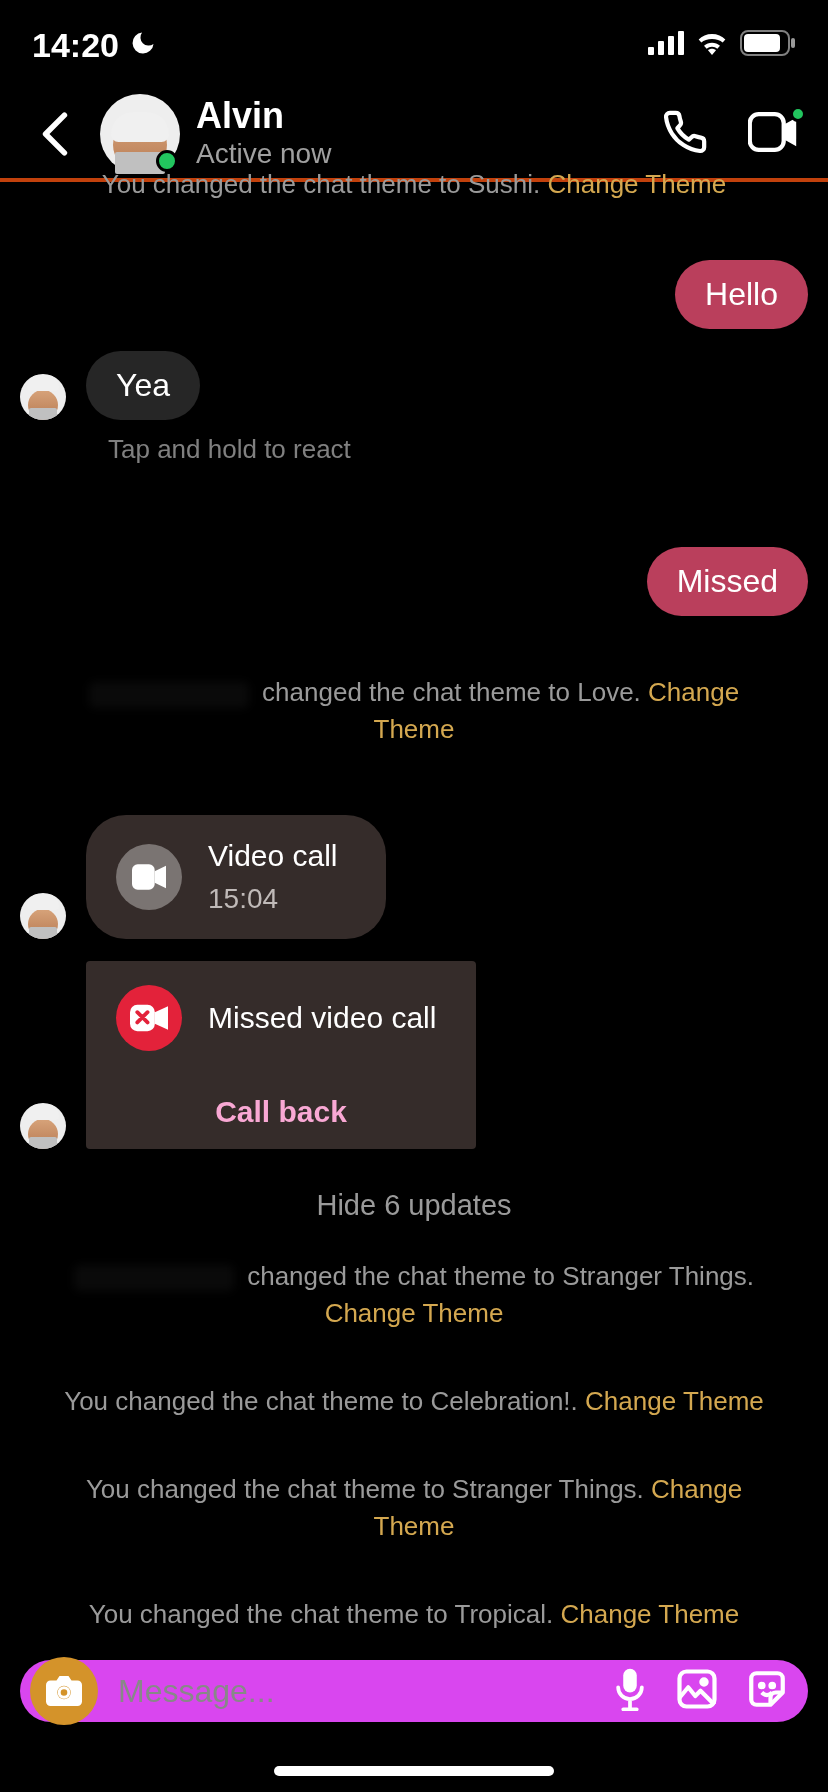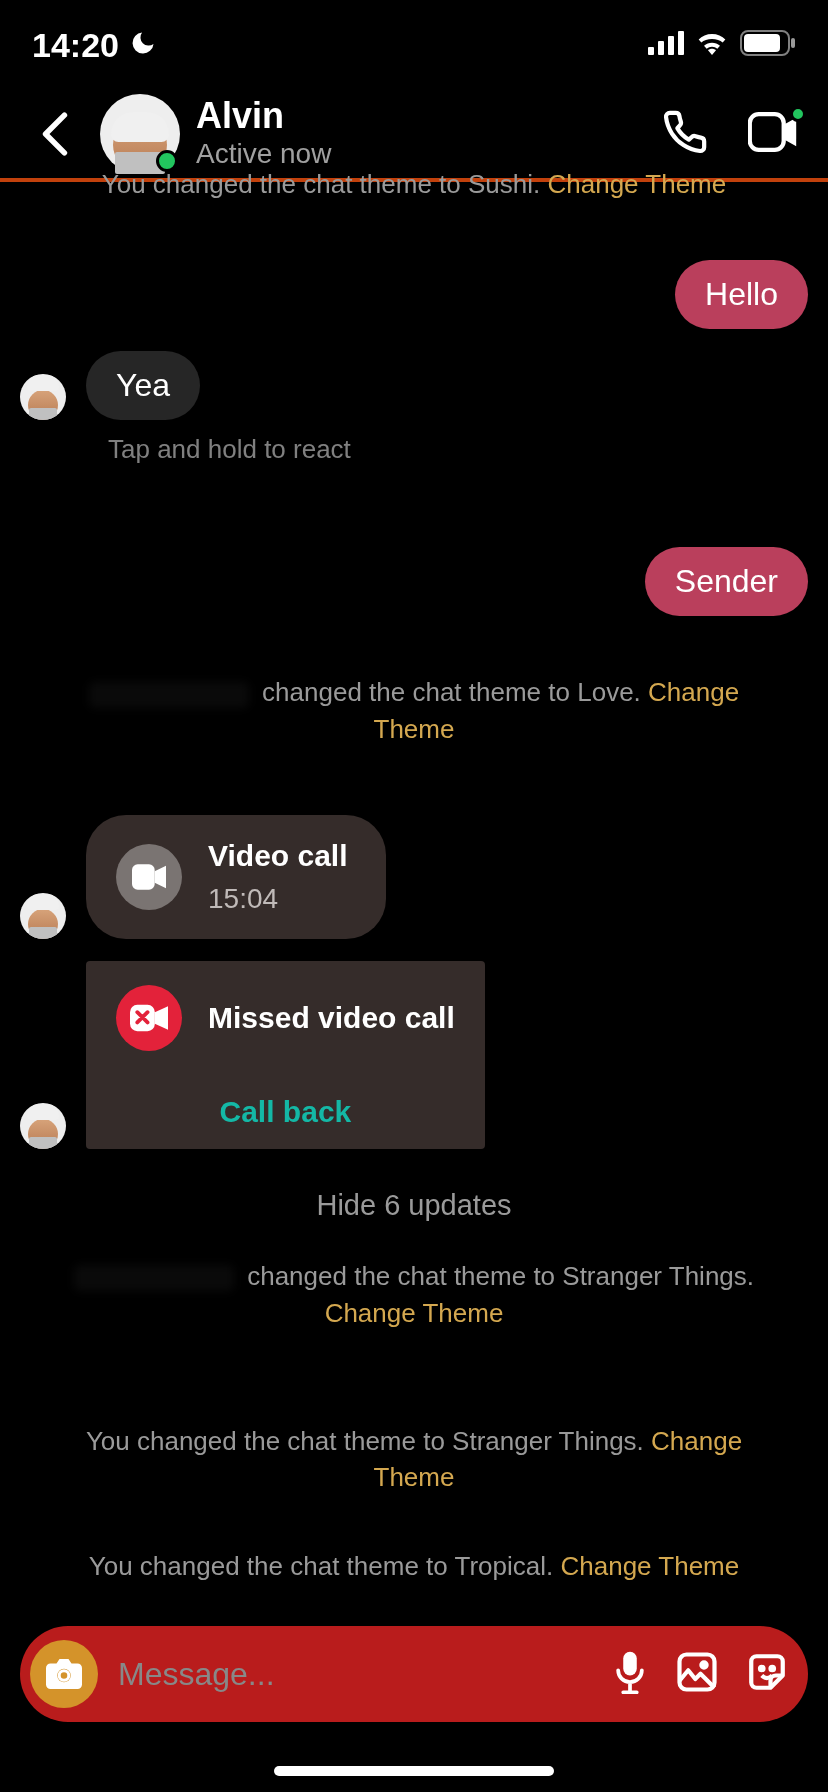--- a/index.html
+++ b/index.html
@@ -33,26 +33,26 @@
   .avatar-small .mc { position:absolute; top:1px; left:50%; transform:translateX(-50%); width:32px; height:16px; border-radius:16px 16px 6px 6px; background:#f0f0f0;}
   .avatar-small .ml { position:absolute; bottom:0; left:50%; transform:translateX(-50%); width:28px; height:12px; background:#c0c0c0; border-radius:2px;}
   .bubble { border-radius: 40px; padding: 16px 30px; font-size: 32px; max-width: 520px;}
   .bubble.out { background: #ba3f5c; color: #fff; }
   .bubble.in { background: #262626; color: #fff; }
   .hint { font-size: 26px; color:#808080; margin-left: 88px; margin-top: -8px; margin-bottom: 30px;}
   .card-col { display:flex; flex-direction:column; gap:20px;}
   .call-card { background:#352c2a; border-radius:40px; padding:24px 30px; display:flex; align-items:center; gap:26px; min-width: 300px;}
   .call-icon { width:66px; height:66px; border-radius:50%; background:#7a7472; display:flex; align-items:center; justify-content:center;}
   .call-icon.red { background:#e3223a;}
-  .call-text .t1 { font-size:30px; font-weight:700; color:#fff;}
+  .call-text .t1 { font-size:30px; font-weight:400; color:#fff;}
   .call-text .t2 { font-size:28px; color:#c0bab8; margin-top:10px;}
   .missed-wrap { background:#352c2a; border-radius:4px; min-width:390px;}
-  .callback { text-align:center; font-size:30px; font-weight:600; color:#14b8a6; padding:20px 0;}
+  .callback { text-align:center; font-size:30px; font-weight:600; color:#f9a8d4; padding:20px 0;}
   .hide-updates { text-align:center; font-size:29px; color:#9a9a9a; font-weight:500; margin:40px 0 30px;}
-  .composer { position:absolute; left:20px; right:20px; bottom:70px; height:96px; background:#b91c1c; border-radius:60px; display:flex; align-items:center; padding:0 20px 0 10px; gap:20px;}
+  .composer { position:absolute; left:20px; right:20px; bottom:70px; height:62px; background:#d946ef; border-radius:60px; display:flex; align-items:center; padding:0 20px 0 10px; gap:20px;}
   .camera-btn { width:68px; height:68px; border-radius:50%; background:#d4932a; display:flex; align-items:center; justify-content:center;}
   .composer input { flex:1; background:transparent; border:none; outline:none; font-size:32px; color:#fff;}
   .composer input::placeholder { color:#888;}
   .composer-icons { display:flex; align-items:center; gap:28px;}
   .home-indicator { position:absolute; bottom:16px; left:50%; transform:translateX(-50%); width:280px; height:10px; border-radius:10px; background:#fff;}
   .blur-name { display:inline-block; width:160px; height:26px; background:#0a0a0a; filter:blur(4px); border-radius:6px; vertical-align:middle; margin-right:6px;}
   .sp30 { height: 30px;}
   .sp40 { height: 40px;}
 </style>
 </head>
@@ -143,21 +143,21 @@
         <div class="mc"></div>
         <div class="ml"></div>
       </div>
     <div class="bubble in">Yea</div>
   </div>
   <div class="hint">Tap and hold to react</div>
 
   <div class="sp30"></div>
 
   <div class="bubble-row out">
-    <div class="bubble out">Sender</div>
+    <div class="bubble out">Missed</div>
   </div>
 
   <div class="sp30"></div>
 
   <div class="system-line">
     <span class="blur-name"></span><span> changed the chat theme to Love. </span><span class="system-link">Change Theme</span>
   </div>
 
   <div class="sp40"></div>
 
@@ -205,20 +205,23 @@
       </div>
     </div>
   </div>
 
   <div class="hide-updates">Hide 6 updates</div>
 
   <div class="system-line">
     <span class="blur-name"></span><span> changed the chat theme to Stranger Things. </span><span class="system-link">Change Theme</span>
   </div>
   <div class="sp40"></div>
+  <div class="system-line">
+    <span>You changed the chat theme to Celebration!. </span><span class="system-link">Change Theme</span>
+  </div>
   <div class="sp40"></div>
   <div class="system-line">
     <span>You changed the chat theme to Stranger Things. </span><span class="system-link">Change Theme</span>
   </div>
   <div class="sp40"></div>
   <div class="system-line">
     <span>You changed the chat theme to Tropical. </span><span class="system-link">Change Theme</span>
   </div>
   <div class="sp40"></div>
 

